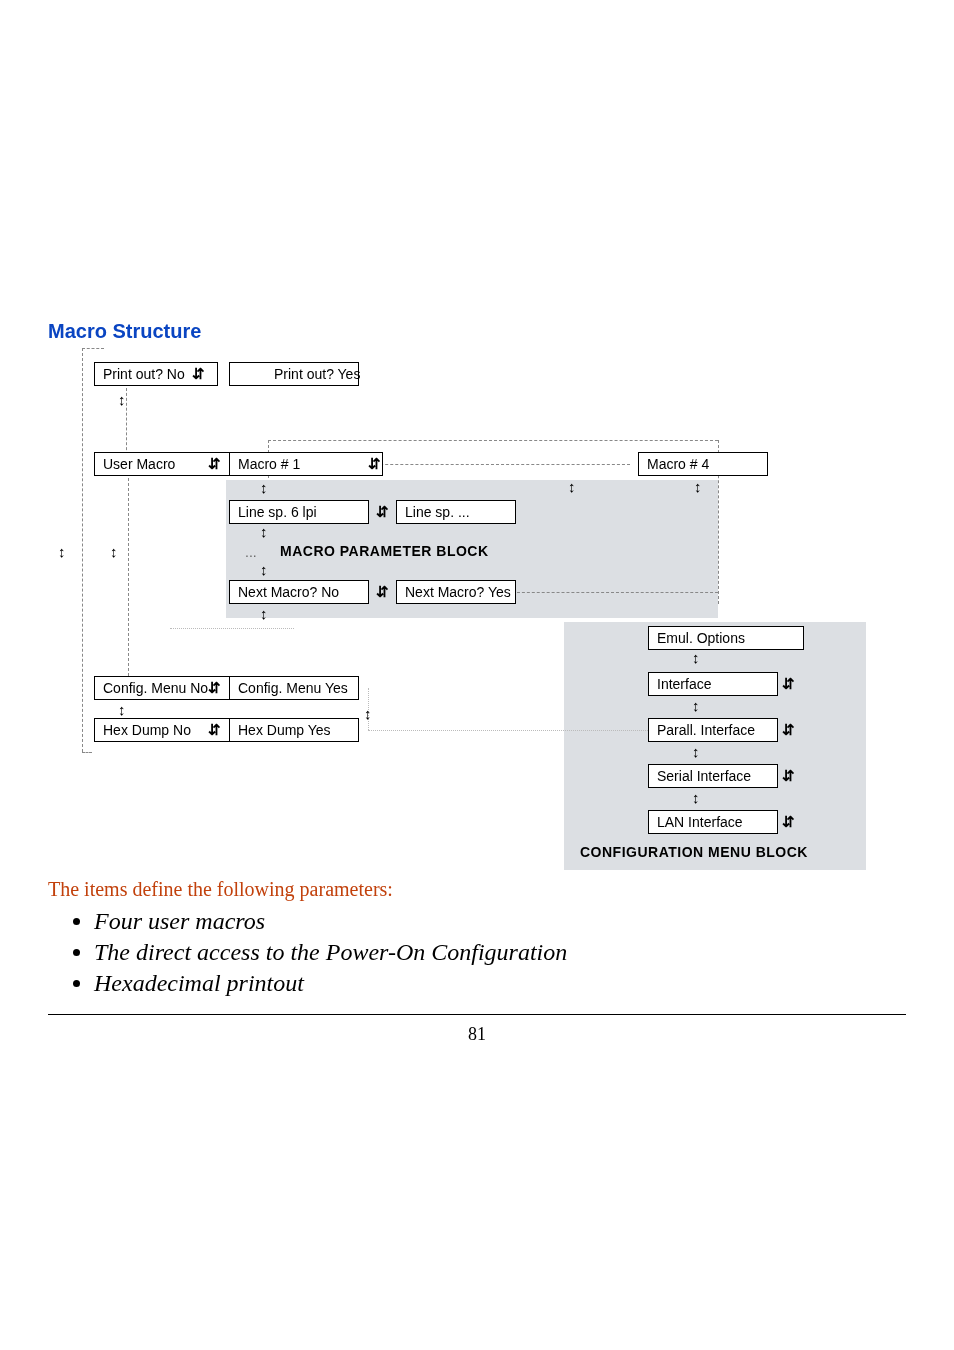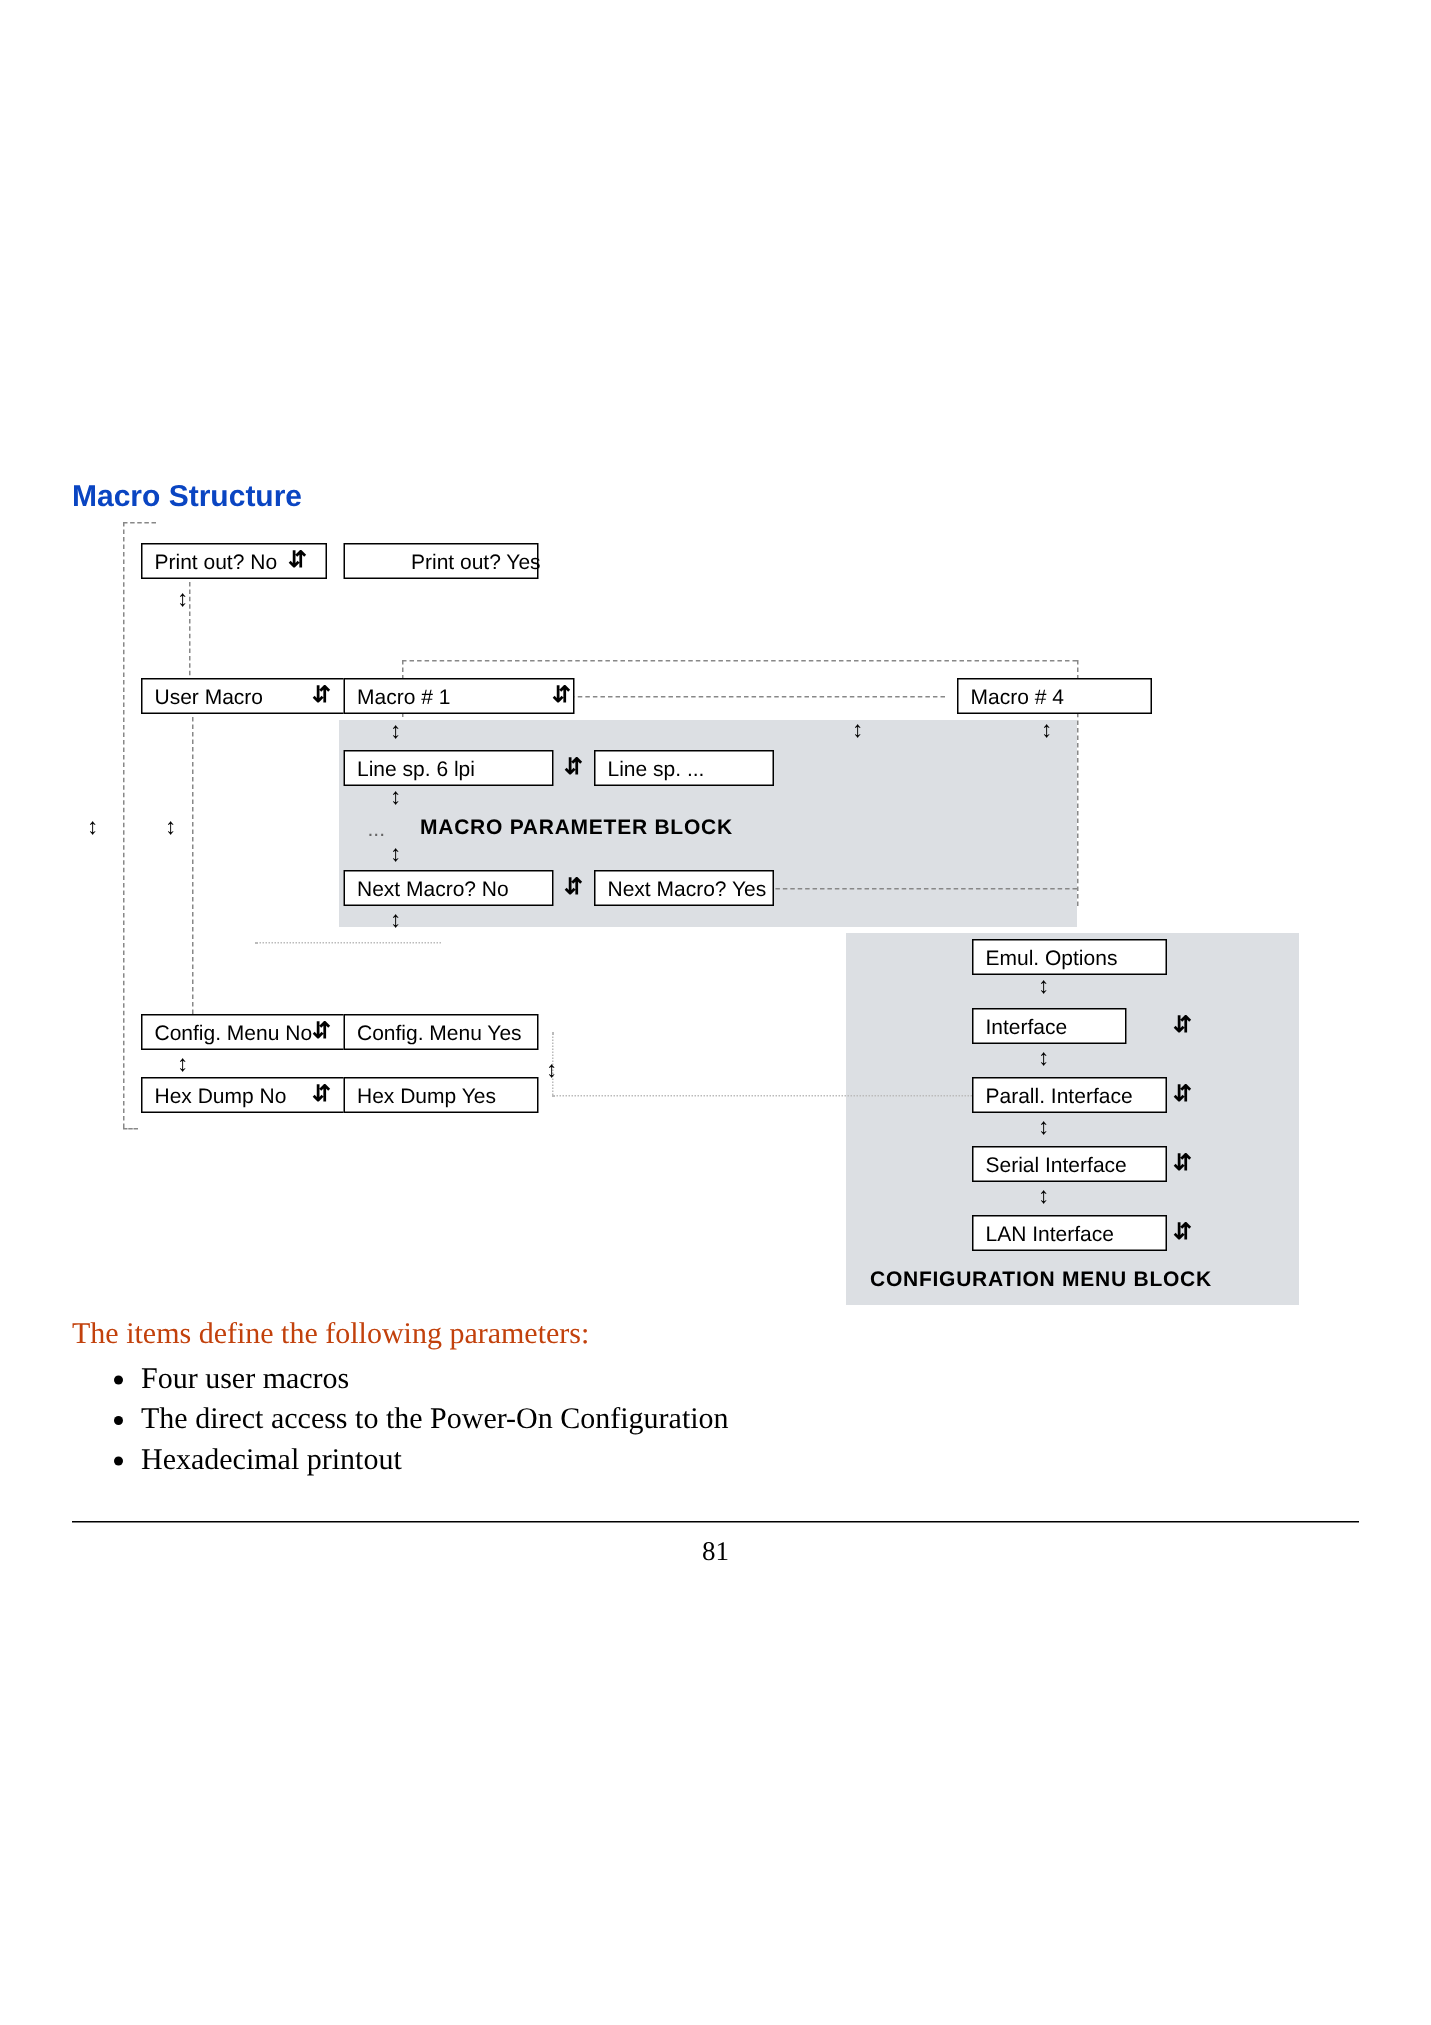--- a/index.html
+++ b/index.html
@@ -82,21 +82,22 @@
     position: absolute;
     left: 48px;
     font-family: "Times New Roman", Times, serif;
     font-size: 20px;
     color: #c2410c;
   }
   .bullets {
     position: absolute;
     left: 48px;
     font-family: "Times New Roman", Times, serif;
-    font-size: 20px;
+    font-size: 24px;
+    font-style: italic;
   }
   .bullets li { margin: 4px 0; }
   .rule {
     position: absolute;
     left: 48px;
     right: 48px;
     height: 0;
     border-top: 1px solid #000;
   }
   .pagenum {
@@ -197,25 +198,25 @@
     <span class="arrow" style="left:316px; top:358px;">↕</span>
 
     <div class="node" style="left:46px; top:370px; width:140px;">
         <span>Hex Dump No</span>
       </div>
     <span class="arrow" style="left:160px; top:374px;">⇵</span>
     <div class="node" style="left:181px; top:370px; width:130px;">
         <span>Hex Dump  Yes</span>
       </div>
 
-    <div class="node" style="left:600px; top:278px; width:130px;">
+    <div class="node" style="left:600px; top:278px; width:156px;">
         <span>Emul. Options</span>
       </div>
     <span class="arrow" style="left:644px; top:302px;">↕</span>
-    <div class="node" style="left:600px; top:324px; width:103px;">
+    <div class="node" style="left:600px; top:324px; width:130px;">
         <span>Interface</span>
       </div>
     <span class="arrow" style="left:734px; top:328px;">⇵</span>
     <span class="arrow" style="left:644px; top:350px;">↕</span>
     <div class="node" style="left:600px; top:370px; width:130px;">
         <span>Parall. Interface</span>
       </div>
     <span class="arrow" style="left:734px; top:374px;">⇵</span>
     <span class="arrow" style="left:644px; top:396px;">↕</span>
     <div class="node" style="left:600px; top:416px; width:130px;">

